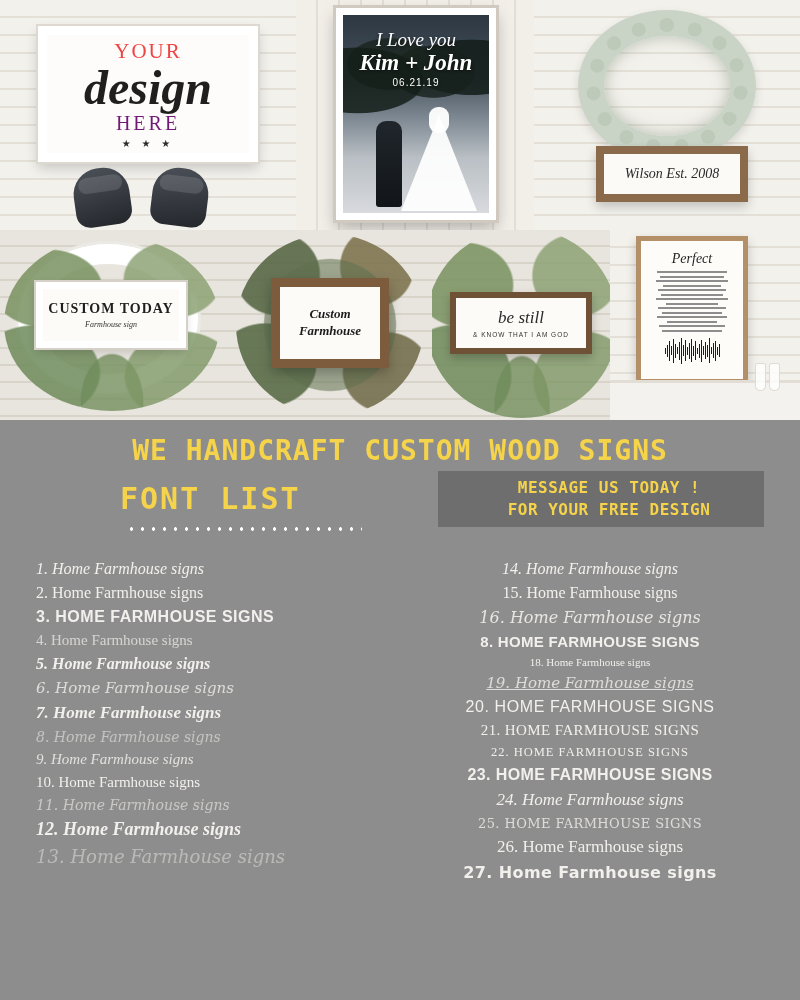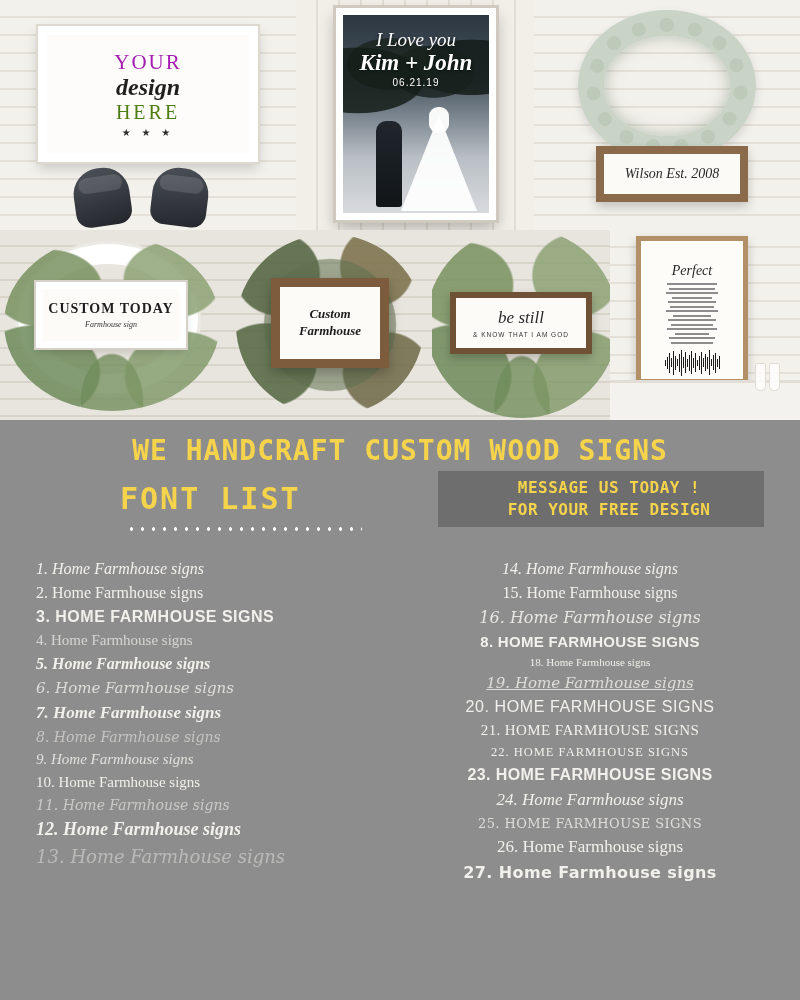--- a/index.html
+++ b/index.html
@@ -40,23 +40,23 @@
 
   
   .c1 { left:0; top:0; width:296px; height:230px; }
   .frame1 {
     position:absolute; left:38px; top:26px; width:220px; height:136px;
     background:#fdfcfa;
     border:9px solid #ffffff;
     box-shadow: 0 0 0 2px #ded9d0, 0 6px 12px rgba(0,0,0,.18);
     display:flex; flex-direction:column; align-items:center; justify-content:center;
   }
-  .f1-your { font-family:"Liberation Serif", serif; font-size:21px; letter-spacing:2px; color:#a21caf; text-transform:uppercase; }
-  .f1-design { font-family:"Liberation Serif", serif; font-style:italic; font-weight:bold; font-size:24px; color:#1f1f1f; line-height:.95; margin:1px 0 2px; }
-  .f1-here { font-family:"Liberation Serif", serif; font-size:20px; letter-spacing:3px; color:#4d7c0f; text-transform:uppercase; }
+  .f1-your { font-family:"Liberation Serif", serif; font-size:21px; letter-spacing:2px; color:#ef4444; text-transform:uppercase; }
+  .f1-design { font-family:"Liberation Serif", serif; font-style:italic; font-weight:bold; font-size:48px; color:#1f1f1f; line-height:.95; margin:1px 0 2px; }
+  .f1-here { font-family:"Liberation Serif", serif; font-size:20px; letter-spacing:3px; color:#701a75; text-transform:uppercase; }
   .f1-stars { font-size:10px; letter-spacing:4px; color:#2c2c2c; margin-top:3px; }
 
   .feet { position:absolute; left:66px; top:168px; width:170px; height:60px; }
   .sock { position:absolute; width:56px; height:58px; background:linear-gradient(170deg,#4c5159,#23262b); border-radius:26px 26px 14px 14px; }
   .sock.l { left:8px; transform:rotate(-8deg); }
   .sock.r { left:86px; transform:rotate(7deg); }
   .sock:after { content:""; position:absolute; left:6px; top:8px; width:44px; height:16px; background:rgba(255,255,255,.13); border-radius:10px; }
 
   
   .c2 { left:296px; top:0; width:238px; height:230px; }
@@ -167,21 +167,21 @@
     display:flex; flex-direction:column; align-items:center; justify-content:center;
   }
   .f6-1 { font-family:"Liberation Serif", serif; font-style:italic; font-size:17px; color:#2a2a2a; }
   .f6-2 { font-size:6.5px; letter-spacing:1px; color:#333; margin-top:3px; }
 
   
   .c7 { left:610px; top:230px; width:190px; height:190px; }
   .frame7 {
     position:absolute; left:26px; top:6px; width:112px; height:148px;
     background:#fdfcf9; border:5px solid #b39068; box-shadow:0 5px 10px rgba(0,0,0,.2);
-    padding:22px;
+    padding:10px;
   }
   .f7-title { font-family:"Liberation Serif", serif; font-style:italic; font-size:14px; text-align:center; color:#1f1f1f; }
   .f7-lines { margin-top:4px; }
   .f7-lines i { display:block; height:2px; margin:2.5px auto; background:#8d8d8d; }
   .wave { margin-top:6px; height:26px; display:flex; align-items:center; justify-content:center; gap:1px; }
   .wave b { display:block; width:1px; background:#1c1c1c; }
   .mantel { position:absolute; left:0; bottom:0; width:190px; height:40px; background:#f4f2ee; border-top:3px solid #e2ded6; }
   .glass { position:absolute; bottom:30px; width:9px; height:26px; background:rgba(255,255,255,.8); border-radius:2px 2px 5px 5px; box-shadow:0 0 0 1px #e0dcd3; }
   .glass.a { left:146px; } .glass.b { left:160px; }
 

